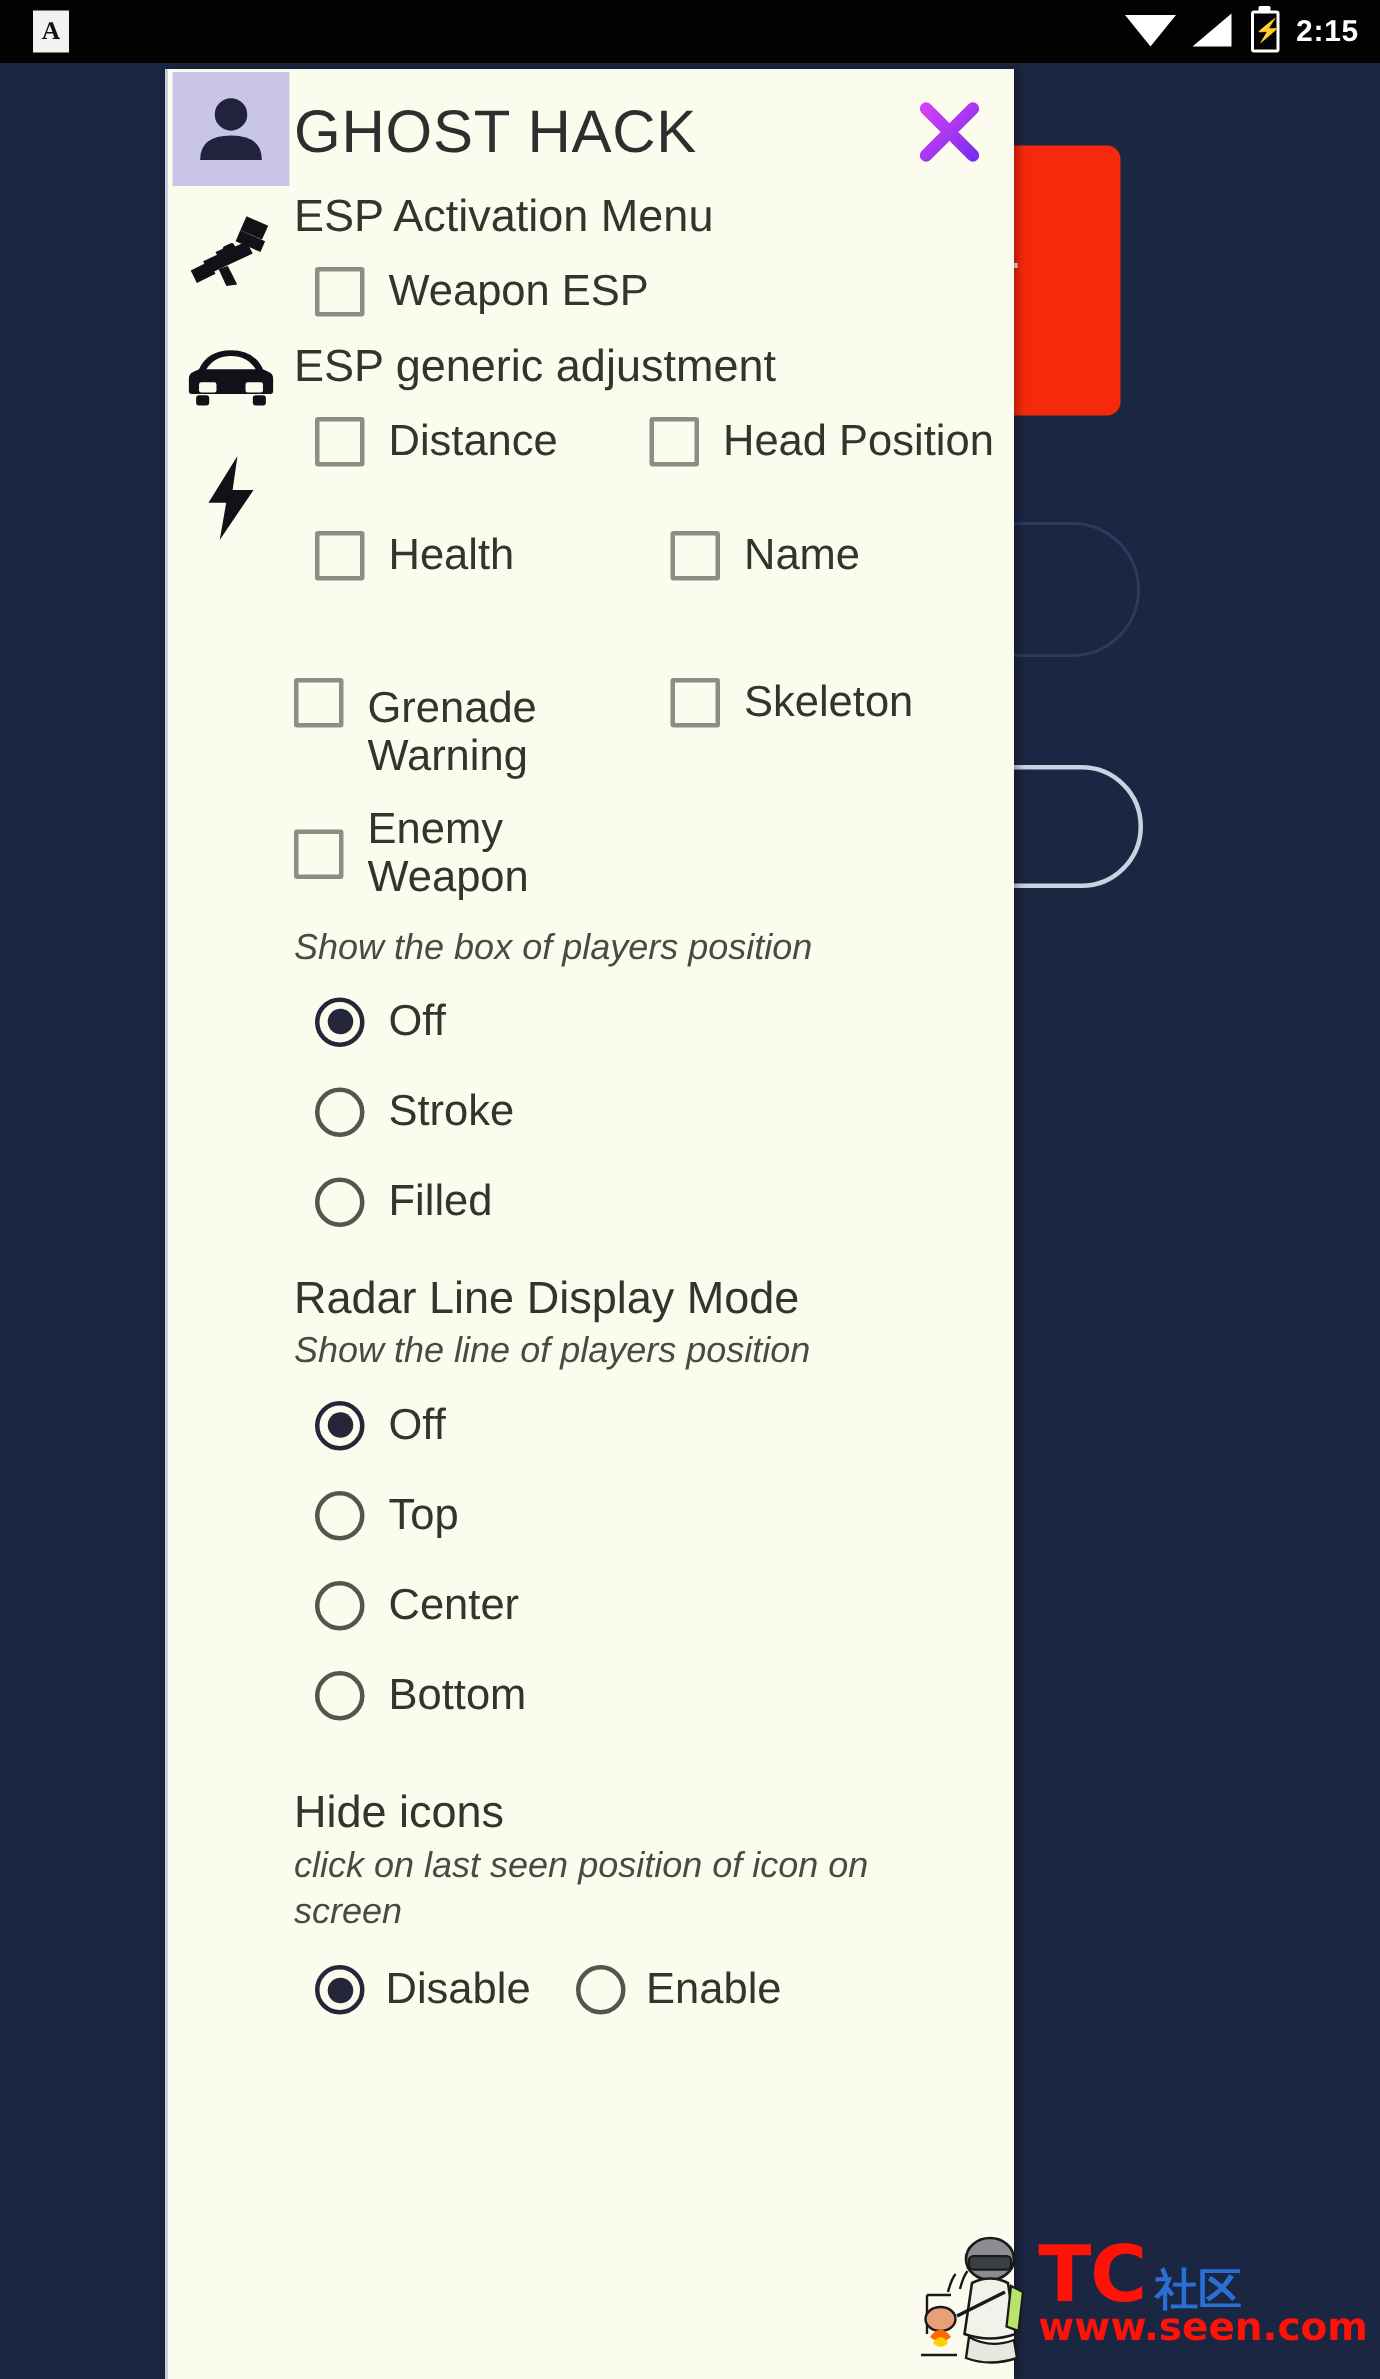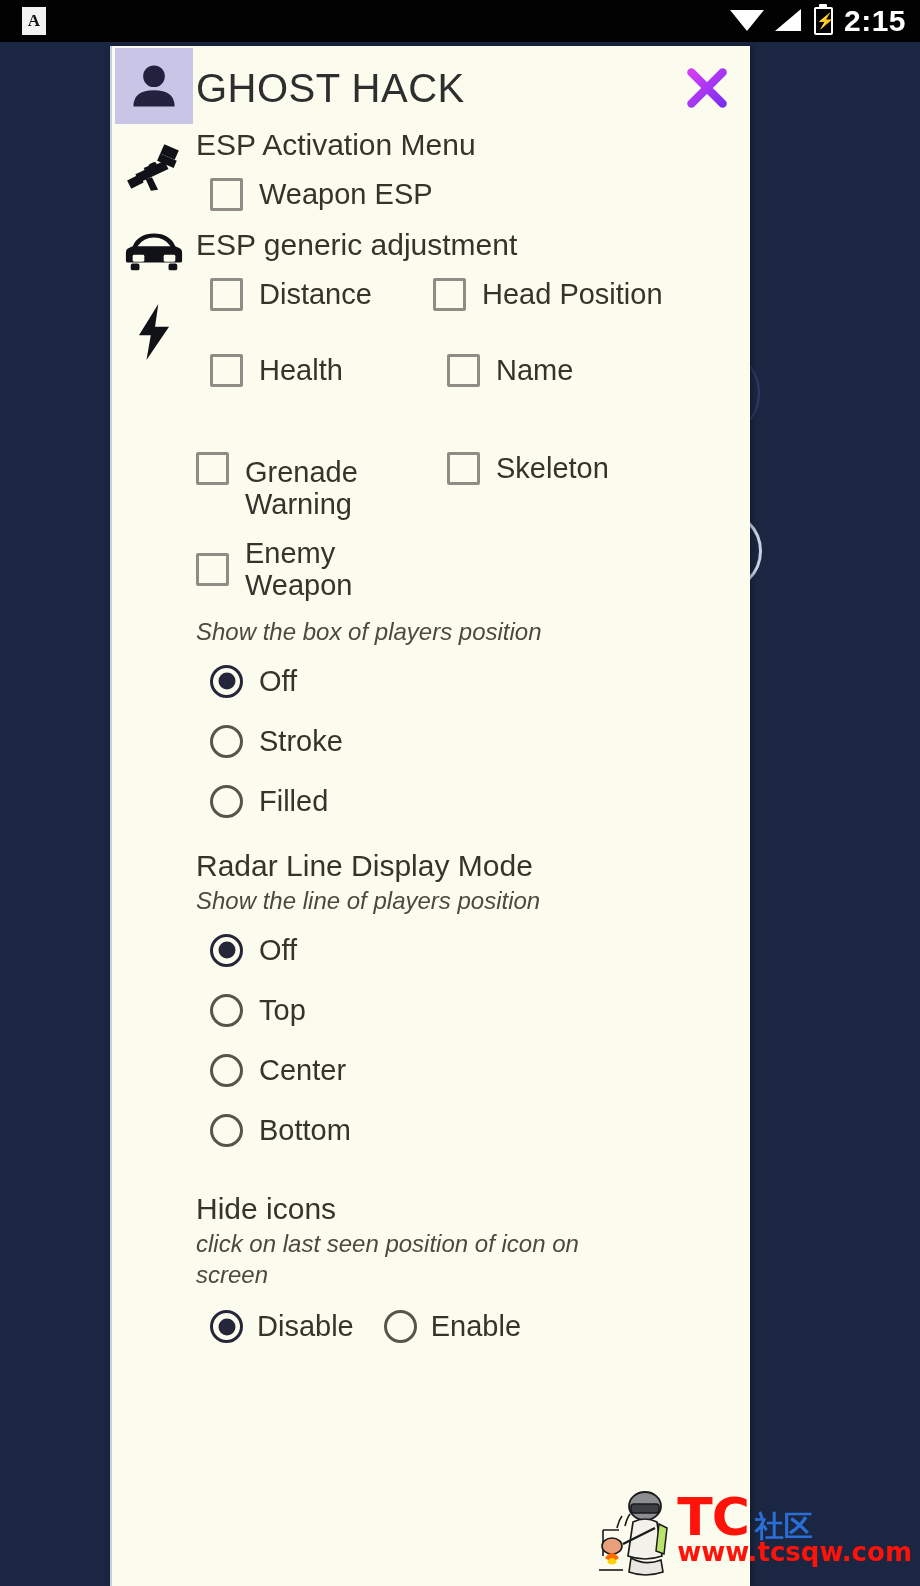--- a/index.html
+++ b/index.html
@@ -36,21 +36,21 @@
     width:0; height:0; border-left:26px solid transparent; border-bottom:22px solid #fff;
   }
   .ic-batt{ width:19px; height:28px; border:2.5px solid #fff; border-radius:2px; position:relative; }
   .ic-batt::before{
     content:""; position:absolute; left:50%; top:-5px; transform:translateX(-50%);
     width:8px; height:4px; background:#fff; border-radius:1px;
   }
   .ic-batt .bolt{
     position:absolute; inset:0; color:#fff; font-size:15px; line-height:23px; text-align:center;
   }
-  .clock{ color:#fff; font-size:30px; font-weight:bold; letter-spacing:0.5px; }
+  .clock{ color:#fff; font-size:20px; font-weight:bold; letter-spacing:0.5px; }
 
   
   #bg-layer{ position:absolute; left:0; top:42px; width:920px; height:1544px; z-index:5; }
   #bg-red-btn{
     position:absolute; left:592px; top:55px; width:155px; height:180px;
     background:#f5290b; border-radius:9px;
     color:#ffd9d0; font-size:30px; font-weight:bold;
     display:flex; align-items:center; justify-content:center;
   }
   #bg-pill-dark{
@@ -74,21 +74,21 @@
   #wm-row1{ display:flex; align-items:flex-end; gap:6px; }
   .wm-tc{ color:#ff1207; font-size:52px; font-weight:bold; line-height:0.9;
           font-family:"DejaVu Sans", sans-serif; letter-spacing:-1px; }
   .wm-cn{ color:#2a6fd6; font-size:29px; font-weight:bold; line-height:1;
           font-family:"DejaVu Sans", sans-serif; }
   .wm-url{ color:#ff1207; font-size:26px; font-weight:bold; line-height:1.1;
            font-family:"DejaVu Sans", sans-serif; margin-top:-3px; }
 
   
   #panel{
-    position:absolute; left:110px; top:46px; width:640px; height:1540px;
+    position:absolute; left:110px; top:46px; width:566px; height:1540px;
     background:#fbfbee; z-index:40;
     border-left:2px solid #c6cfe0;
     box-shadow:2px 0 6px rgba(0,0,0,0.35);
     display:flex;
   }
   #tabbar{ width:84px; flex:0 0 84px; padding-top:2px; }
   .tab{
     width:78px; height:76px; margin:0 auto 6px auto;
     display:flex; align-items:center; justify-content:center;
   }
@@ -178,21 +178,21 @@
       <path d="M30 60 L62 44" stroke="#1a1a1a" stroke-width="2.4"></path>
       <path d="M38 74 q14 8 30 2 l2 12 q-18 6 -34 0z" fill="#e9e8e0" stroke="#1a1a1a" stroke-width="1.6"></path>
       <path d="M24 44 q2 -8 5 -12 M32 42 q2 -8 5 -12" stroke="#1a1a1a" stroke-width="1.6" fill="none"></path>
     </svg>
   </div>
   <div id="wm-text">
     <div id="wm-row1">
       <span class="wm-tc">TC</span>
       <span class="wm-cn">社区</span>
     </div>
-    <div class="wm-url">www.tcsqw.com</div>
+    <div class="wm-url">www.seen.com</div>
   </div>
 </div>
 
 <div id="panel">
 
   <div id="tabbar">
 
     <div class="tab active">
       <span>
         <svg viewBox="0 0 48 48" width="52" height="52" aria-hidden="true">

